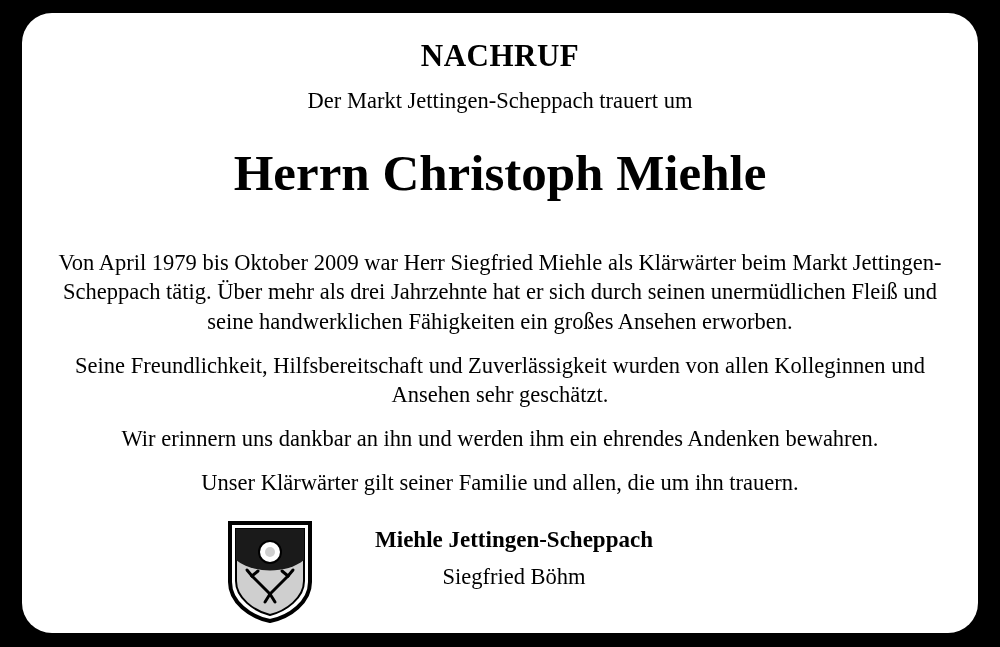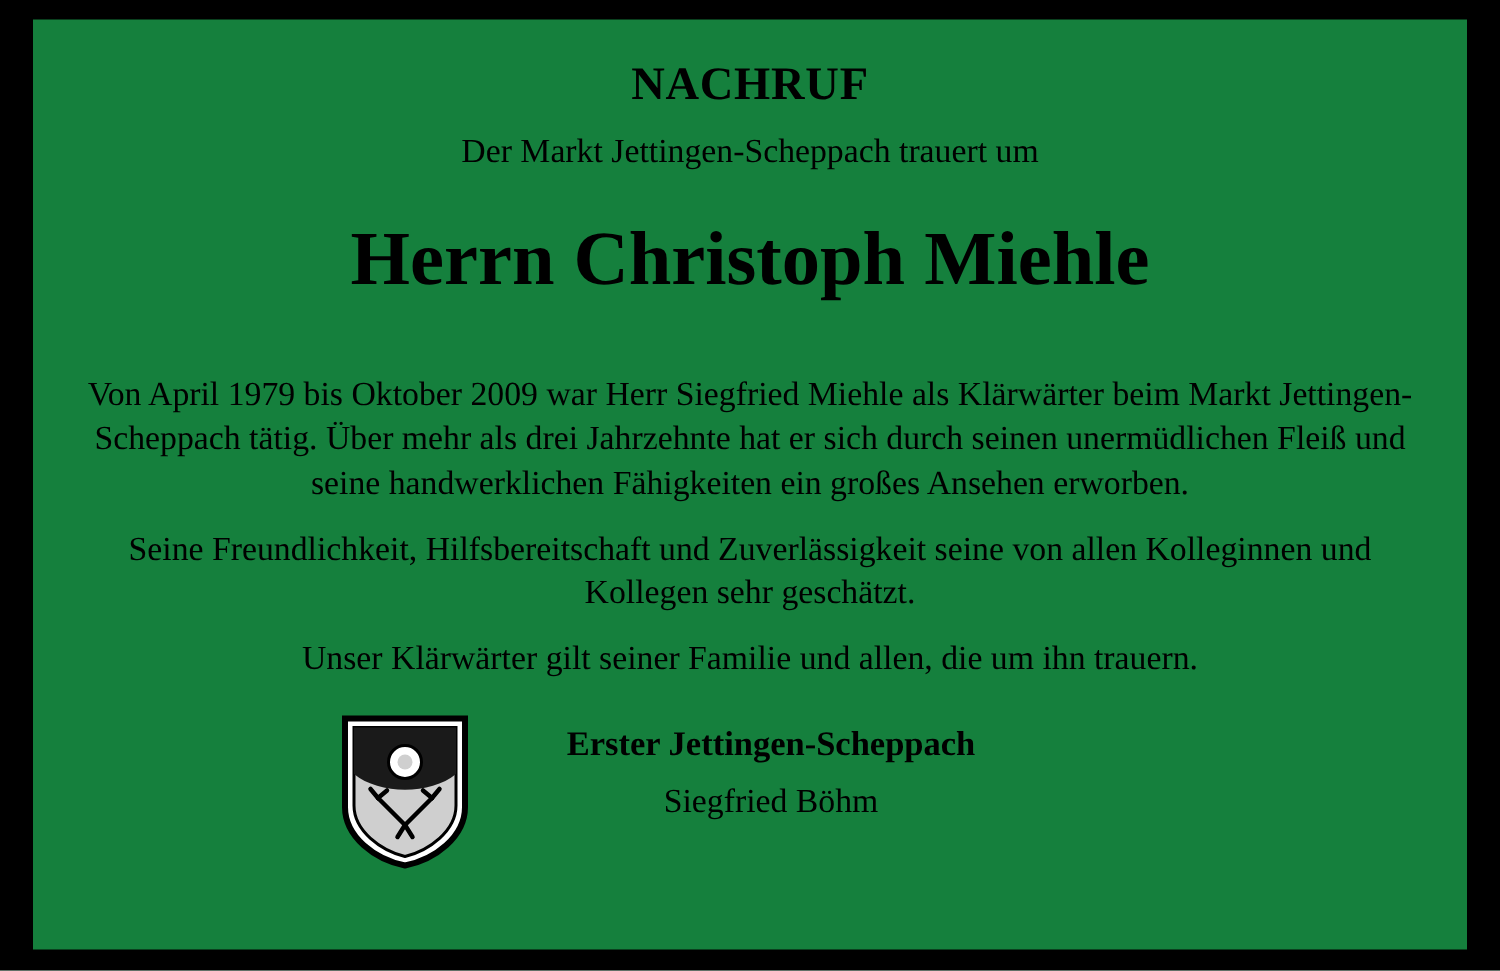--- a/index.html
+++ b/index.html
@@ -19,23 +19,24 @@
     box-sizing: border-box;
     width: 1000px;
     height: 647px;
     background: #000000;
     padding: 13px 22px 14px 22px;
   }
   .inner {
     box-sizing: border-box;
     width: 100%;
     height: 100%;
-    background: #15803d;
+    background: #ffffff;
     padding: 18px 30px 10px 30px;
     display: block;
+    border-radius: 30px;
   }
   .headline {
     text-align: center;
     font-weight: bold;
     font-size: 31px;
     letter-spacing: 0.5px;
     line-height: 1.1;
     margin: 8px 0 0 0;
   }
   .subline {
@@ -104,21 +105,22 @@
   <div class="inner">
 
     <div class="headline">NACHRUF</div>
 
     <div class="subline">Der Markt Jettingen-Scheppach trauert um</div>
 
     <div class="name">Herrn Christoph Miehle</div>
 
     <div class="body-text">
       <p class="para para-justify">Von April 1979 bis Oktober 2009 war Herr Siegfried Miehle als Klärwärter beim Markt Jettingen-Scheppach tätig. Über mehr als drei Jahrzehnte hat er sich durch seinen unermüdlichen Fleiß und seine handwerklichen Fähigkeiten ein großes Ansehen erworben.</p>
-      <p class="para">Seine Freundlichkeit, Hilfsbereitschaft und Zuverlässigkeit seine von allen Kolleginnen und Kollegen sehr geschätzt.</p>
+      <p class="para">Seine Freundlichkeit, Hilfsbereitschaft und Zuverlässigkeit wurden von allen Kolleginnen und Ansehen sehr geschätzt.</p>
+      <p class="para">Wir erinnern uns dankbar an ihn und werden ihm ein ehrendes Andenken bewahren.</p>
       <p class="para">Unser Klärwärter gilt seiner Familie und allen, die um ihn trauern.</p>
     </div>
 
     <div class="signature">
 
       <span class="crest">
         <svg viewBox="0 0 86 104" width="86" height="104" xmlns="http://www.w3.org/2000/svg">
           <path d="M3 3 H83 V62 C83 82 63 97 43 101 C23 97 3 82 3 62 Z" fill="#ffffff" stroke="#000000" stroke-width="4"></path>
           <path d="M9 9 H77 V61 C77 78 59 91 43 95 C27 91 9 78 9 61 Z" fill="#cfcfcf" stroke="#000000" stroke-width="2"></path>
           <path d="M9 9 H77 V40 C60 54 26 54 9 40 Z" fill="#1a1a1a"></path>
@@ -130,18 +132,18 @@
             <path d="M25 56 L20 50"></path>
             <path d="M25 56 L31 51"></path>
             <path d="M61 56 L66 50"></path>
             <path d="M61 56 L55 51"></path>
             <path d="M43 74 L38 82"></path>
             <path d="M43 74 L48 82"></path>
           </g>
         </svg>
       </span>
 
-      <div class="org">Erster Jettingen-Scheppach</div>
+      <div class="org">Miehle Jettingen-Scheppach</div>
       <div class="person">Siegfried Böhm</div>
     </div>
 
   </div>
 </div>
 
 </body></html>

